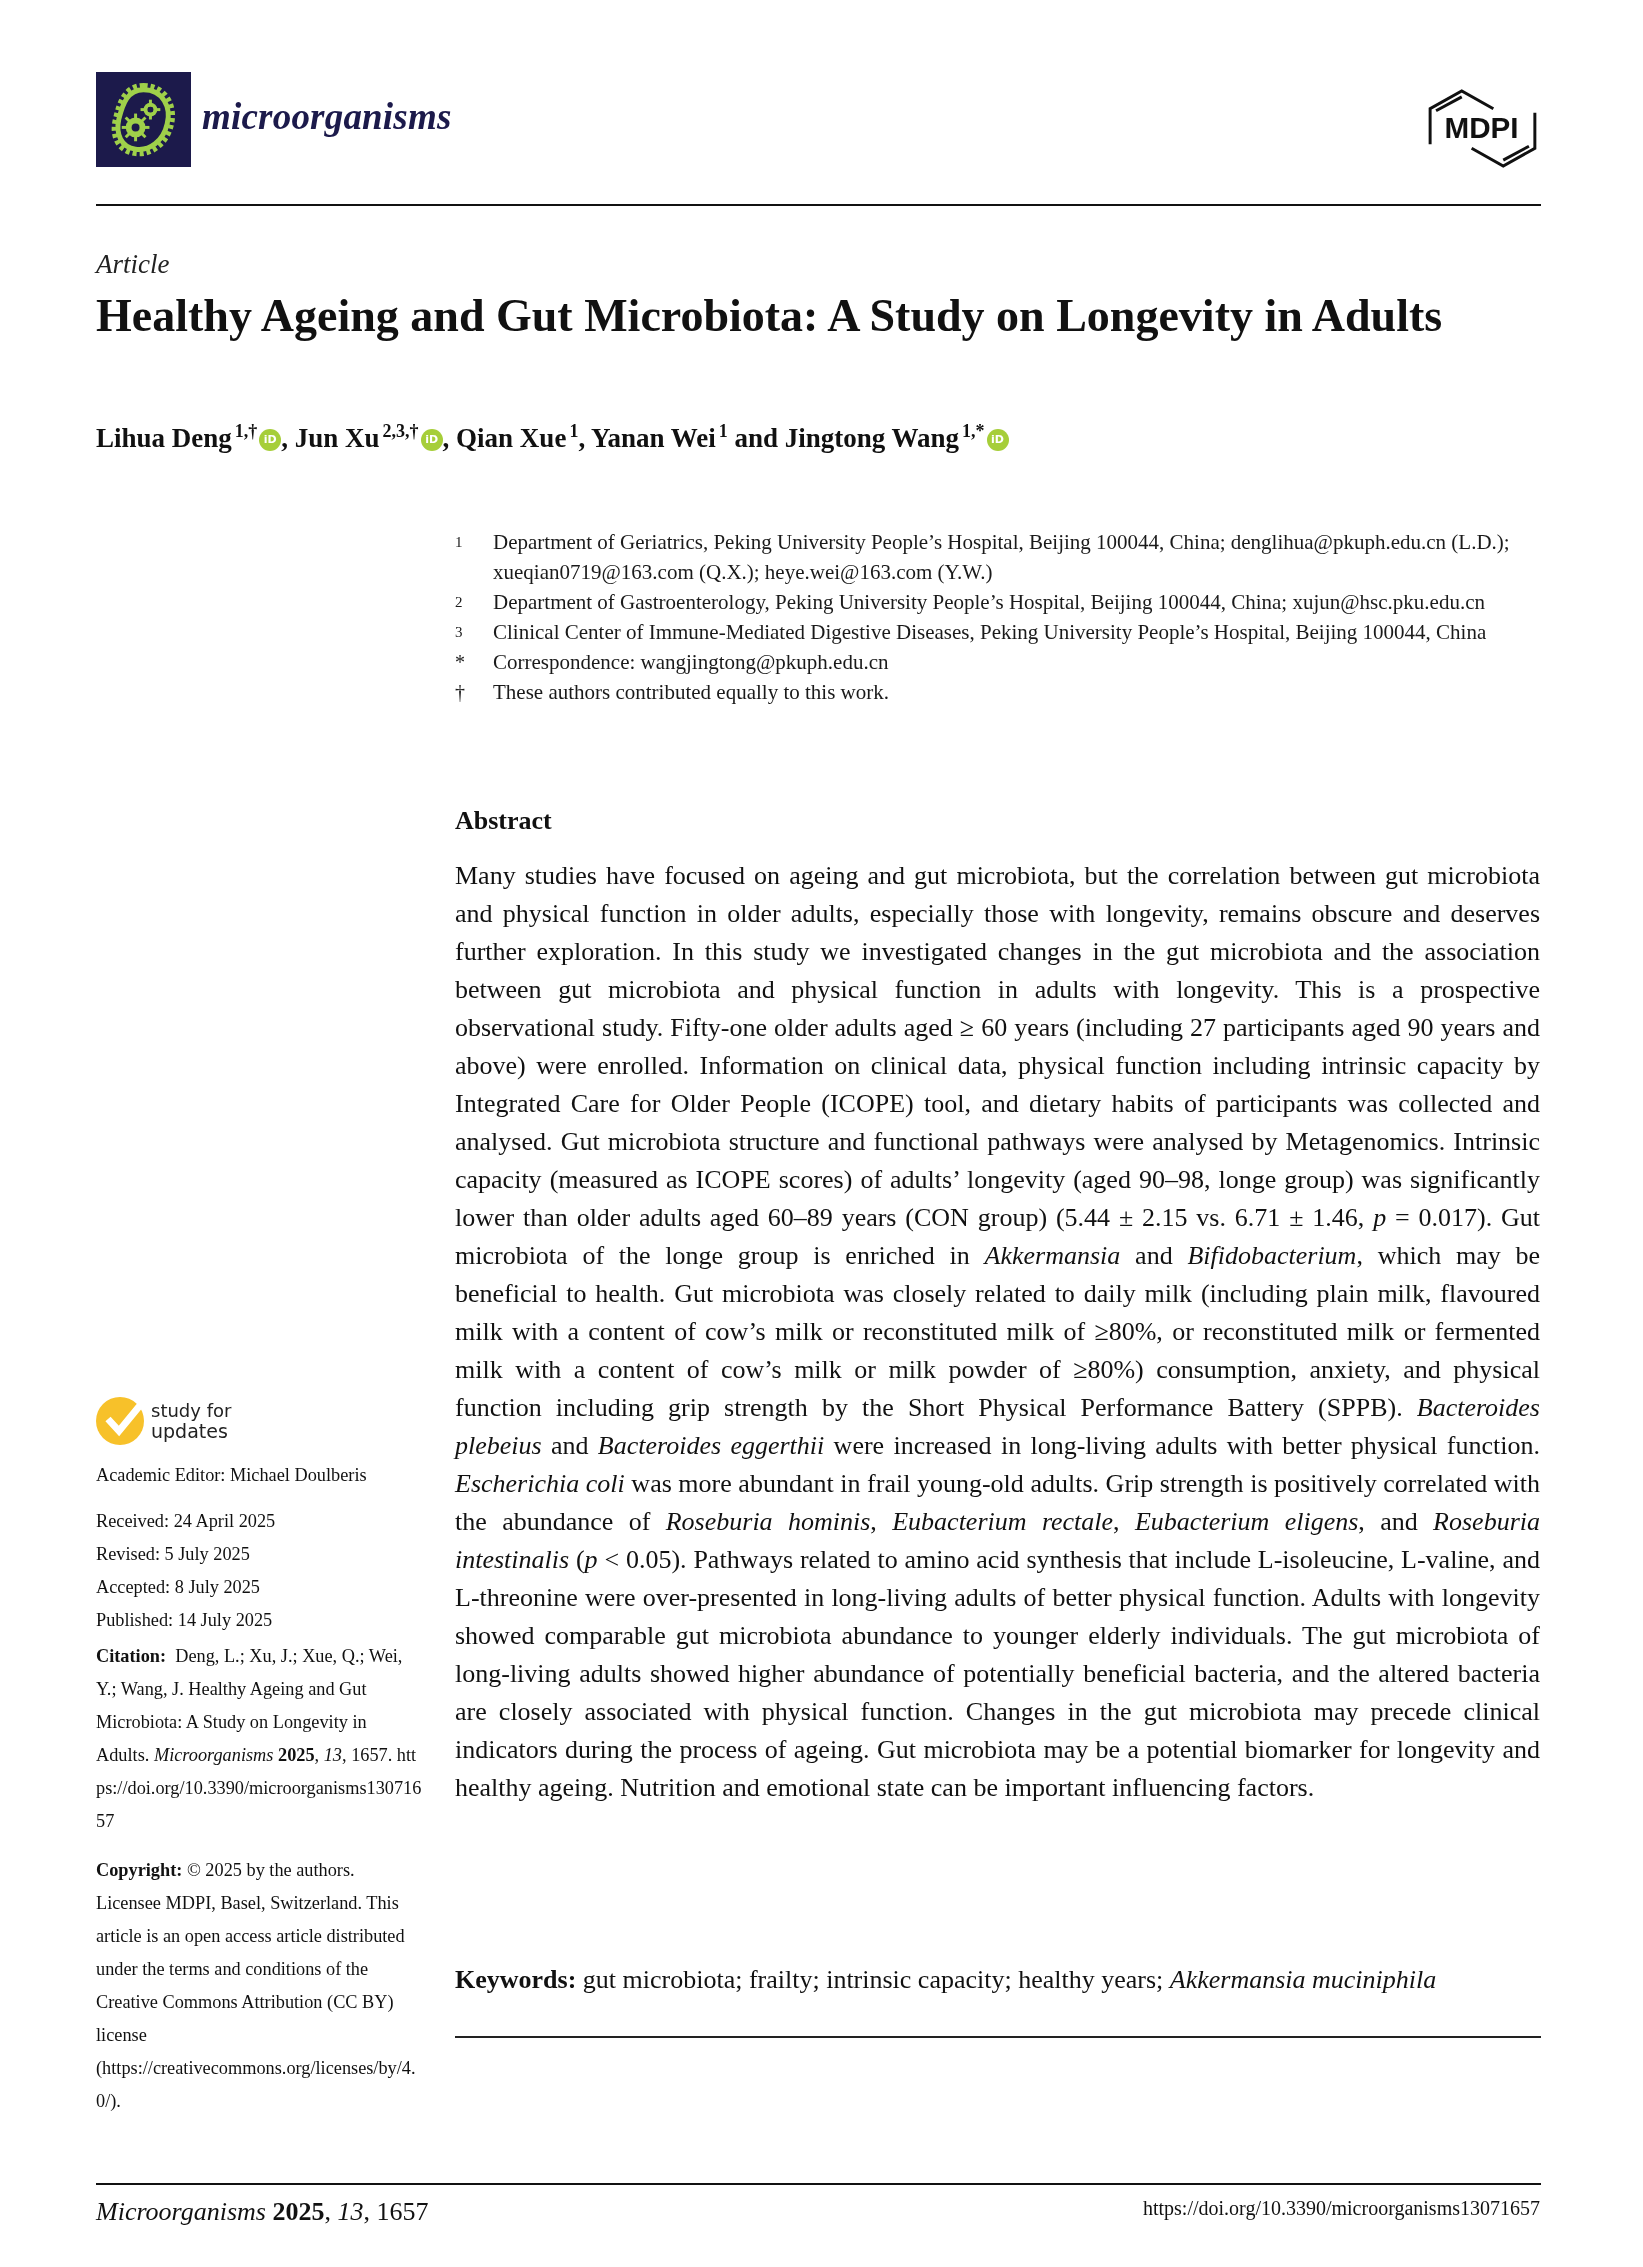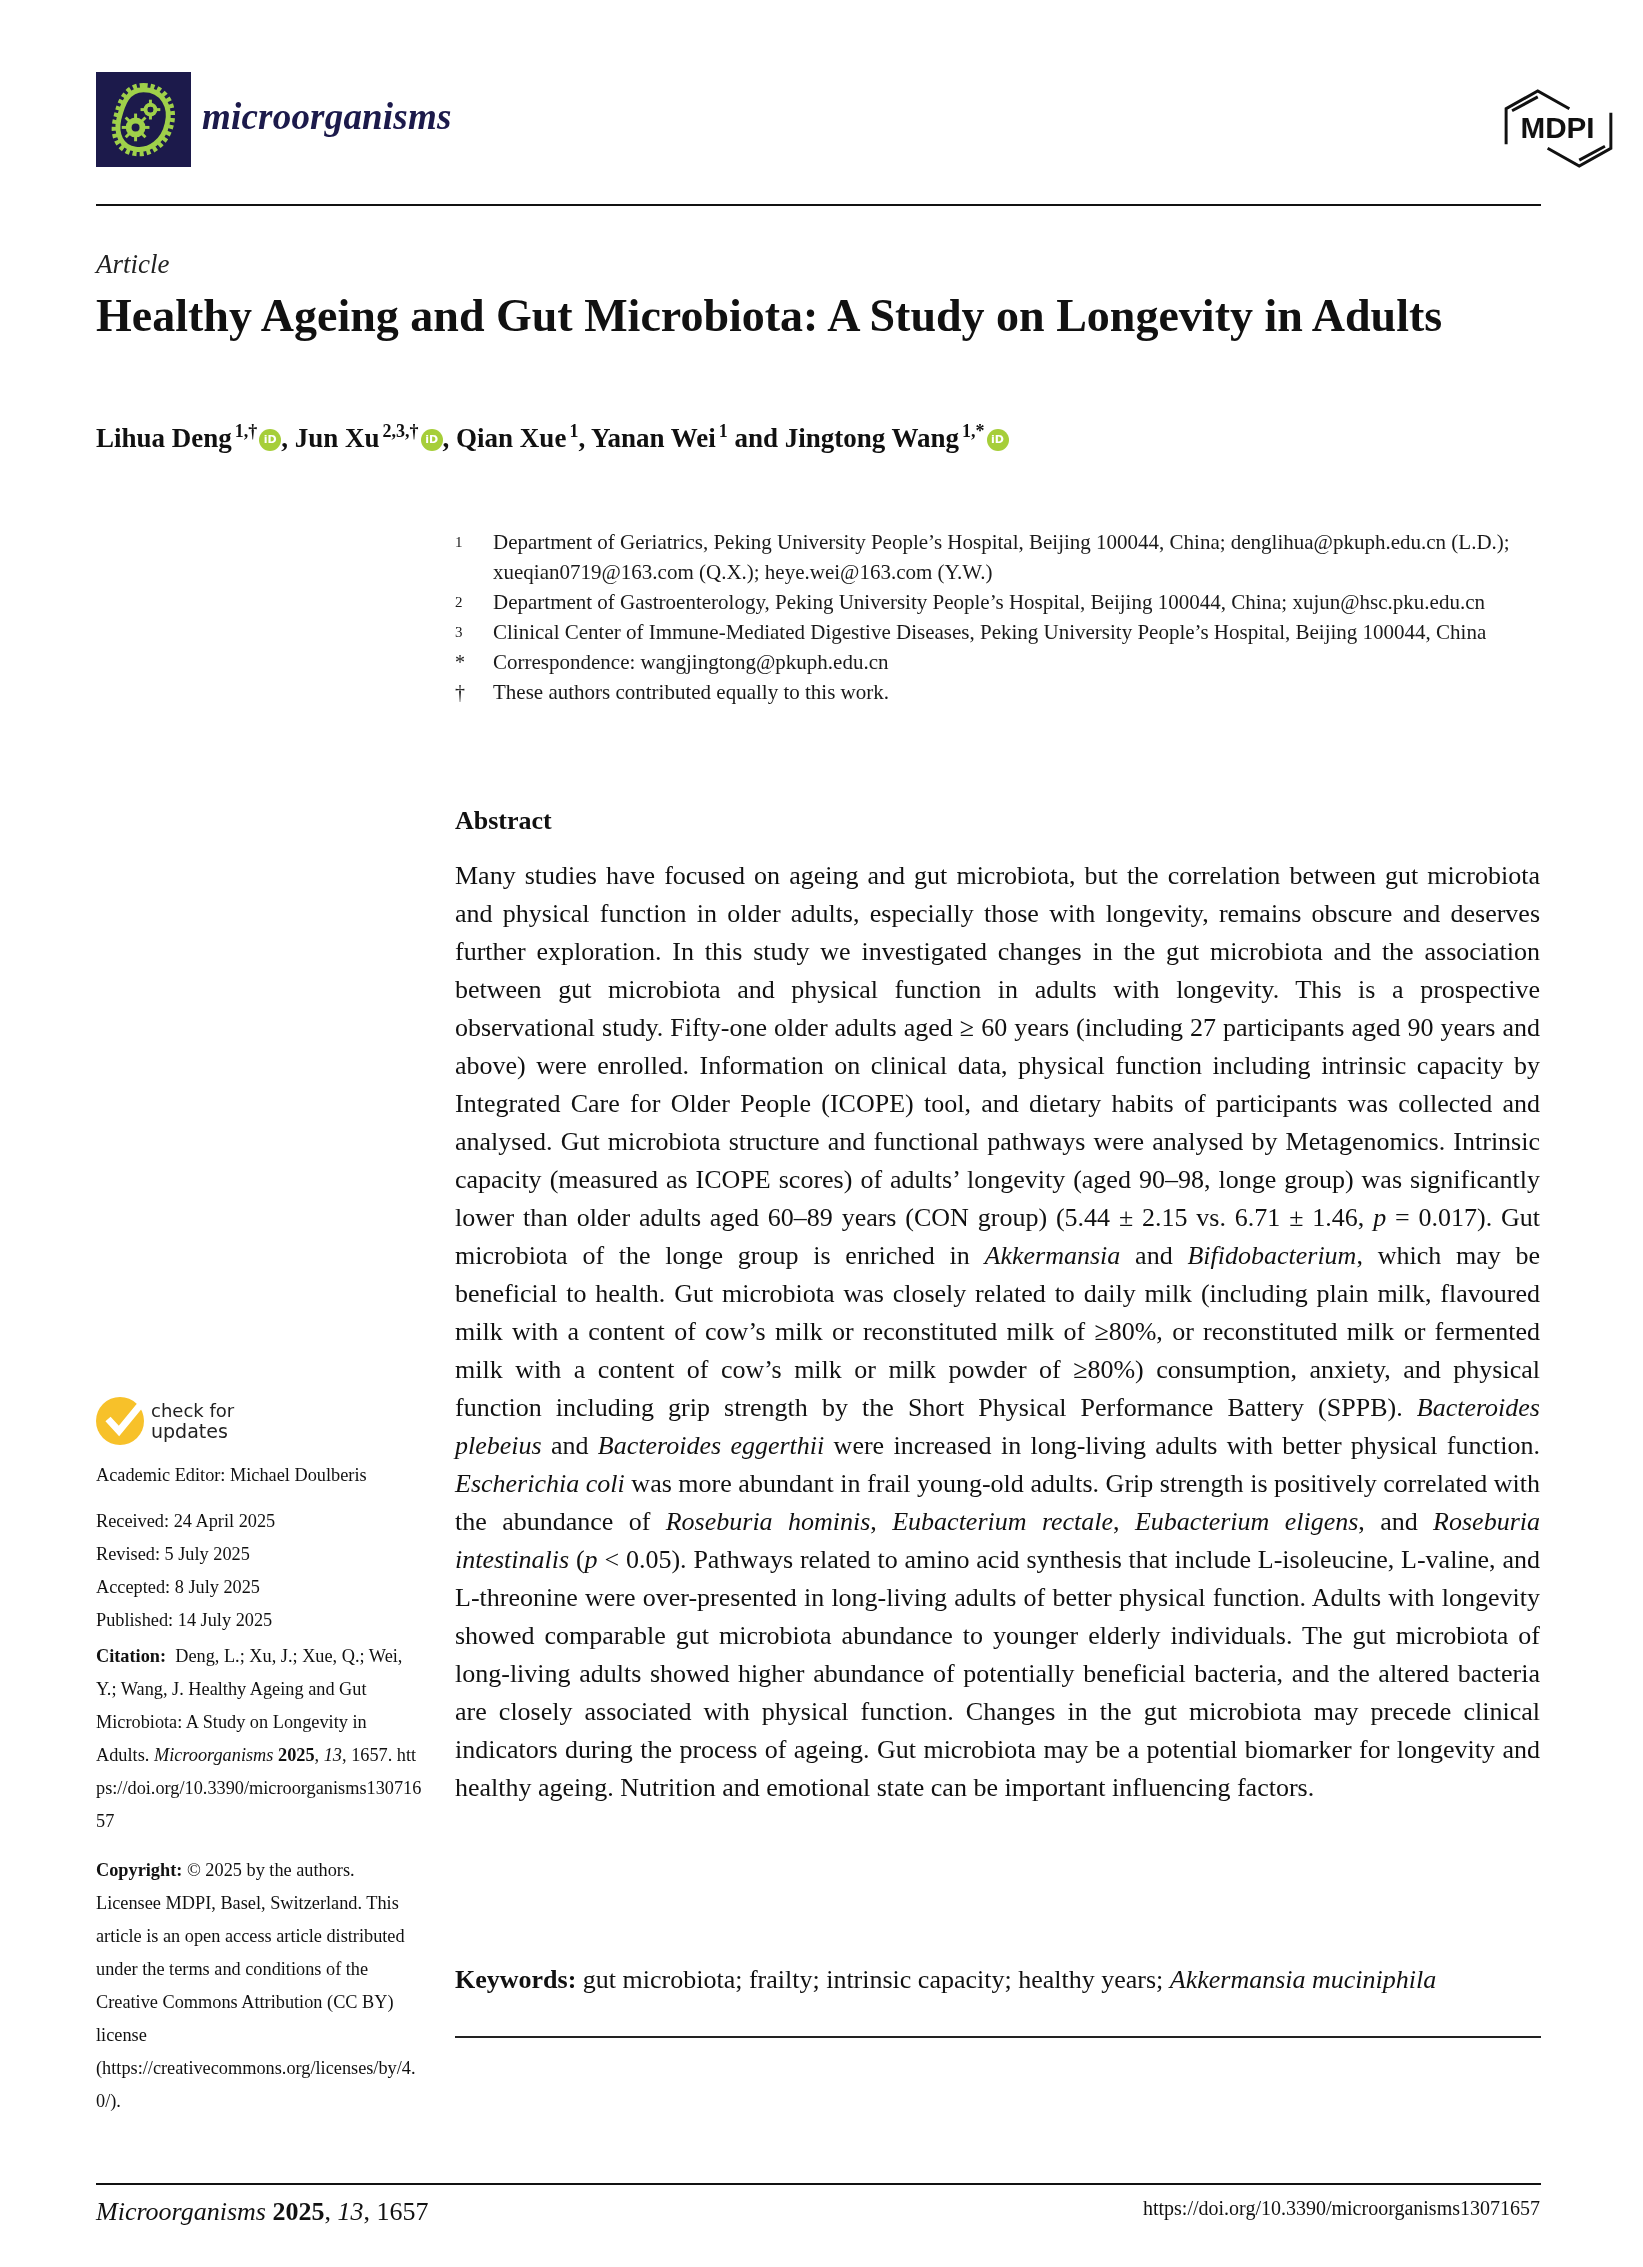--- a/index.html
+++ b/index.html
@@ -24,21 +24,21 @@
       left: 96px; top: 72px; width: 95px; height: 95px;
       background: #1c1a4b;
     }
     .journal-name {
       left: 202px; top: 95px;
       font-family: "Liberation Serif", serif;
       font-style: italic; font-weight: bold;
       font-size: 37px; color: #1c1a4b;
       letter-spacing: 0.2px;
     }
-    .mdpi-logo { left: 1498px; top: 87px; width: 119px; height: 83px; }
+    .mdpi-logo { left: 1422px; top: 87px; width: 119px; height: 83px; }
     .rule-top { left: 96px; top: 204px; width: 1445px; height: 2px; background: #111; }
 
     
     .article-type {
       left: 96px; top: 249px;
       font-style: italic; font-size: 27px; color: #222;
     }
     .title {
       left: 96px; top: 287px; width: 1426px;
       font-weight: bold; font-size: 46px; line-height: 57px; color: #111;
@@ -184,21 +184,21 @@
   </div>
   <div class="abs rule-abstract"></div>
 
   <div class="abs check-updates">
     <div class="check-badge">
       <svg width="48" height="48" viewBox="0 0 48 48">
         <polyline points="12,22 23,34 46,6" fill="none" stroke="#ffffff" stroke-width="7"></polyline>
       </svg>
     </div>
     <div class="check-text">
-      <div class="l1">check for</div>
+      <div class="l1">study for</div>
       <div class="l2">updates</div>
     </div>
   </div>
 
   <div class="abs side editor">Academic Editor: Michael Doulberis</div>
 
   <div class="abs side dates">
     <div>Received: 24 April 2025</div>
     <div>Revised: 5 July 2025</div>
     <div>Accepted: 8 July 2025</div>

